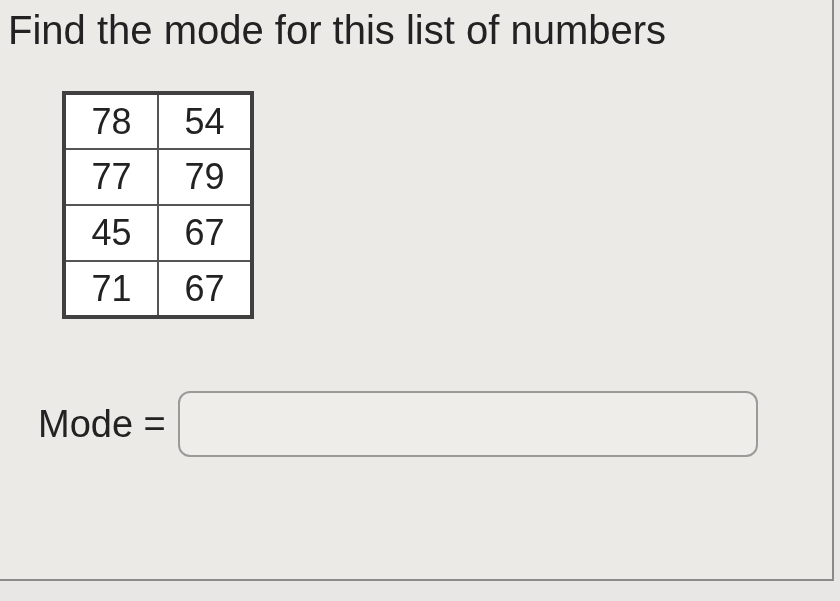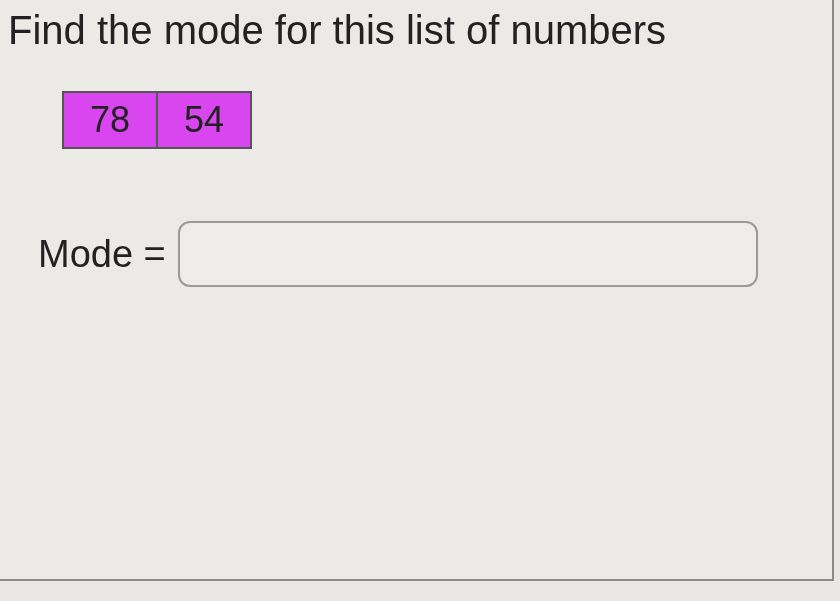--- a/index.html
+++ b/index.html
@@ -28,22 +28,22 @@
     .prompt {
       font-size: 40px;
       padding: 10px 0 0 10px;
       color: #222;
     }
     .tablewrap {
       margin: 38px 0 0 64px;
     }
     table.numbers {
       border-collapse: collapse;
-      border: 2px solid #404040;
-      background: #d946ef;
+      border: 4px solid #404040;
+      background: #ffffff;
       padding-left: 8px;
     }
     table.numbers td {
       border: 2px solid #555;
       width: 94px;
       height: 56px;
       font-size: 36px;
       text-align: center;
       vertical-align: middle;
       color: #222;
@@ -76,20 +76,32 @@
 <div class="frame">
   <div class="prompt">Find the mode for this list of numbers</div>
 
   <div class="tablewrap">
     <table class="numbers">
       <tbody>
           <tr>
         <td>78</td>
         <td>54</td>
       </tr>
+      <tr>
+        <td>77</td>
+        <td>79</td>
+      </tr>
+      <tr>
+        <td>45</td>
+        <td>67</td>
+      </tr>
+      <tr>
+        <td>71</td>
+        <td>67</td>
+      </tr>
     </tbody>
       </table>
   </div>
 
   <div class="answer-row">
     <div class="answer-label">Mode =</div>
     <input type="text" class="answer-input" value="" style="">
   </div>
 </div>
 

